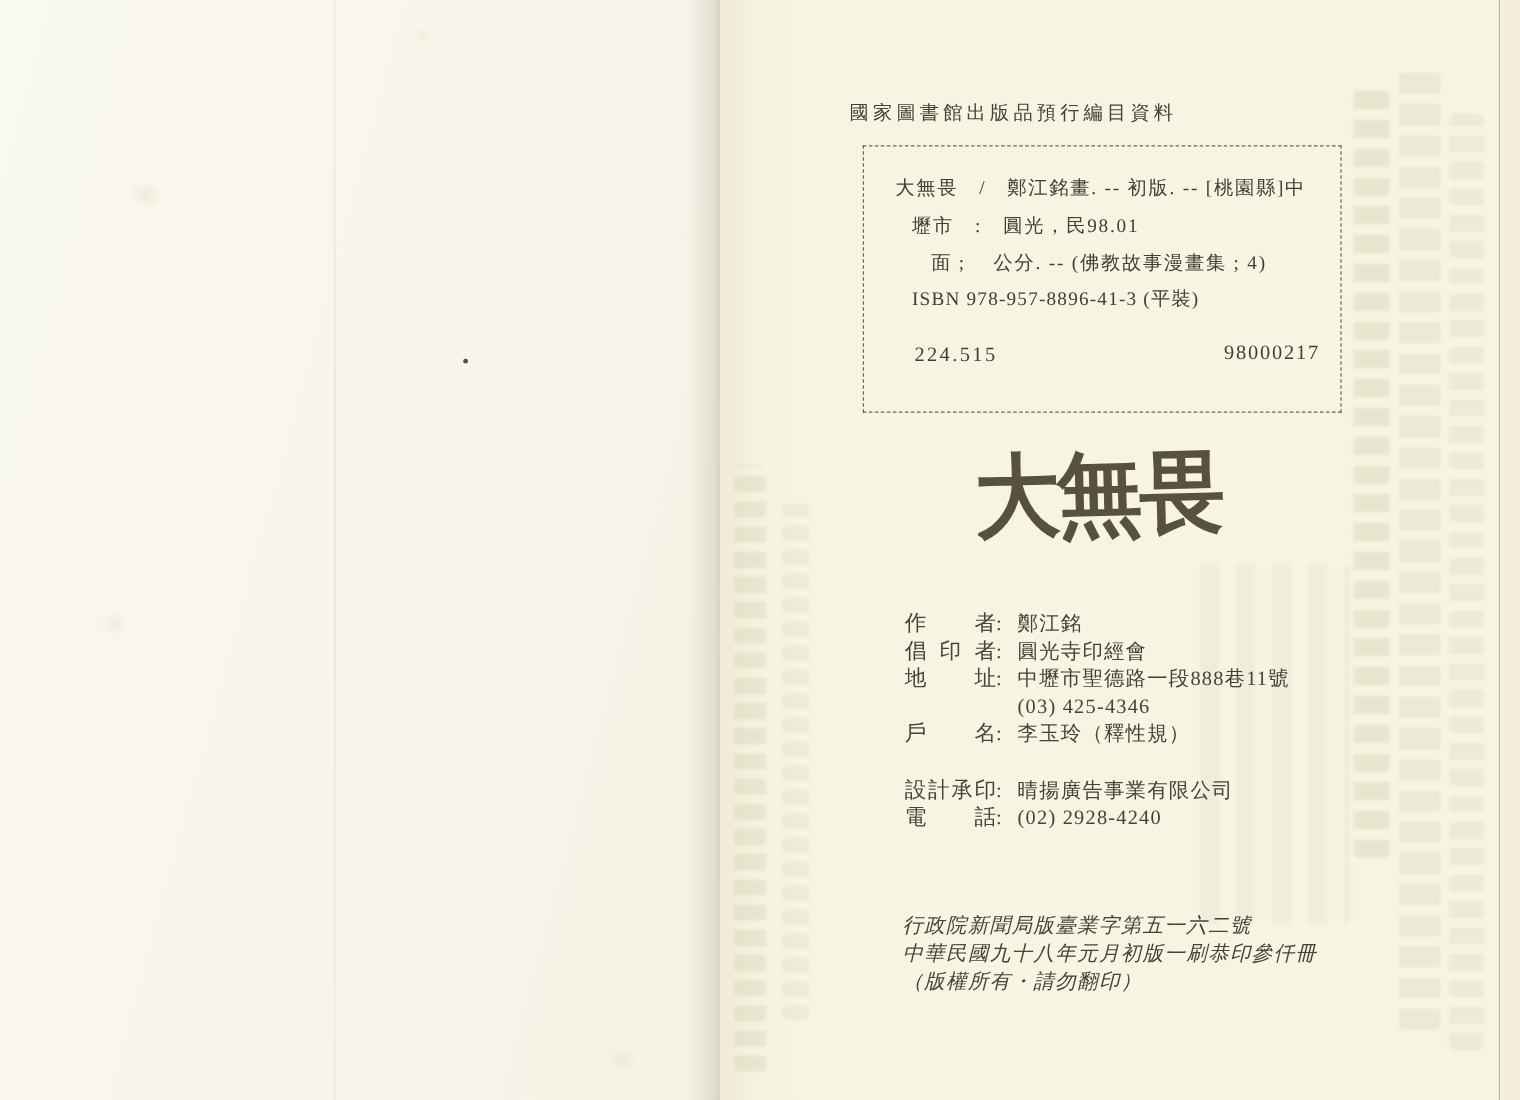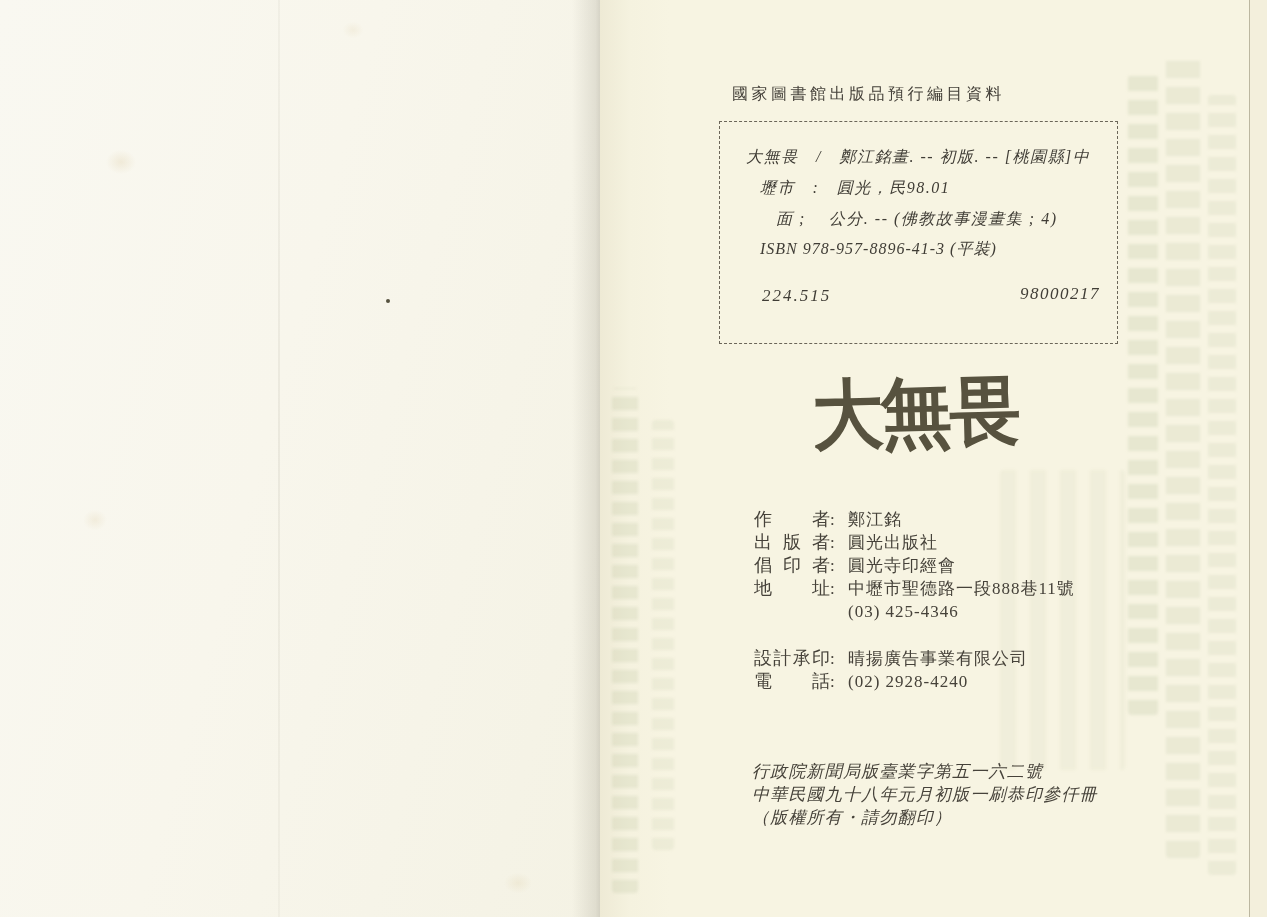--- a/index.html
+++ b/index.html
@@ -42,27 +42,27 @@
   .ghost{position:absolute;filter:blur(1.4px);border-radius:4px;pointer-events:none;}
   .g1{left:12px;top:388px;width:26px;height:505px;background:repeating-linear-gradient(0deg,rgba(150,165,118,.15) 0 13px,rgba(150,165,118,0) 13px 21px);}
   .g2{left:52px;top:420px;width:22px;height:430px;background:repeating-linear-gradient(0deg,rgba(150,165,118,.10) 0 12px,rgba(150,165,118,0) 12px 20px);}
   .g3{left:528px;top:75px;width:30px;height:640px;background:repeating-linear-gradient(0deg,rgba(150,165,118,.16) 0 15px,rgba(150,165,118,0) 15px 24px);}
   .g4{left:566px;top:58px;width:34px;height:800px;background:repeating-linear-gradient(0deg,rgba(150,165,118,.13) 0 17px,rgba(150,165,118,0) 17px 26px);}
   .g5{left:608px;top:95px;width:28px;height:780px;background:repeating-linear-gradient(0deg,rgba(150,165,118,.11) 0 14px,rgba(150,165,118,0) 14px 22px);}
   .g6{left:400px;top:470px;width:125px;height:300px;background:repeating-linear-gradient(90deg,rgba(150,165,118,.07) 0 16px,rgba(150,165,118,0) 16px 30px);}
   
   .cip-header{
     position:absolute;left:108px;top:84px;
-    font-size:16px;letter-spacing:3.5px;color:#45413a;white-space:nowrap;margin-left:24px;
+    font-size:16px;letter-spacing:3.5px;color:#45413a;white-space:nowrap;
   }
   .cip-box{
     position:absolute;left:119px;top:121px;width:397px;height:221px;
     border:1.5px dashed #6b6659;
   }
-  .cip-line{position:absolute;white-space:nowrap;color:#403d36;font-size:16px;letter-spacing:1.5px;font-style:italic;}
+  .cip-line{position:absolute;white-space:nowrap;color:#403d36;font-size:16px;letter-spacing:1.5px;}
   .cip-l1{left:26px;top:25px;}
   .cip-l2{left:40px;top:56px;}
   .cip-l3{left:56px;top:87px;}
   .cip-l4{left:40px;top:117px;letter-spacing:1px;}
   .cip-class{left:42px;top:164px;font-size:17px;letter-spacing:2px;}
   .cip-record{left:300px;top:162px;font-size:17px;letter-spacing:1.5px;}
   
   .book-title{
     position:absolute;left:115px;top:372px;width:400px;
     text-align:center;font-size:76px;font-weight:700;line-height:1.1;
@@ -120,30 +120,30 @@
       <div class="cip-line cip-record">98000217</div>
     </div>
 
     <div class="book-title">大無畏</div>
 
     <div class="pub-block">
       <div class="pub-row">
         <span class="plabel">作者</span><span class="colon">:</span><span class="pvalue">鄭江銘</span>
       </div>
       <div class="pub-row">
-        <span class="plabel">出版者</span><span class="colon">:</span><span class="pvalue">圓光出版社</span>
-      </div>
-      <div class="pub-row">
         <span class="plabel">倡印者</span><span class="colon">:</span><span class="pvalue">圓光寺印經會</span>
       </div>
       <div class="pub-row">
         <span class="plabel">地址</span><span class="colon">:</span><span class="pvalue">中壢市聖德路一段888巷11號</span>
       </div>
       <div class="pub-row">
         <span class="plabel"></span><span class="colon"></span><span class="pvalue">(03) 425-4346</span>
+      </div>
+      <div class="pub-row">
+        <span class="plabel">戶名</span><span class="colon">:</span><span class="pvalue">李玉玲（釋性規）</span>
       </div>
       <div class="pub-row gap">
         <span class="plabel">設計承印</span><span class="colon">:</span><span class="pvalue">晴揚廣告事業有限公司</span>
       </div>
       <div class="pub-row">
         <span class="plabel">電話</span><span class="colon">:</span><span class="pvalue">(02) 2928-4240</span>
       </div>
     </div>
 
     <div class="imprint">

